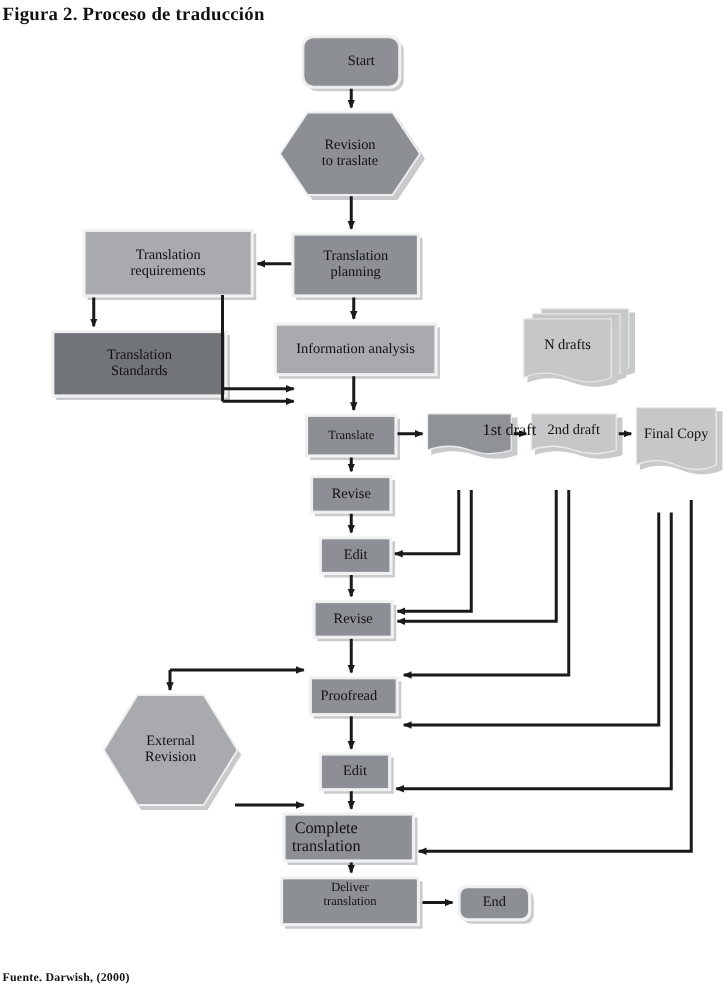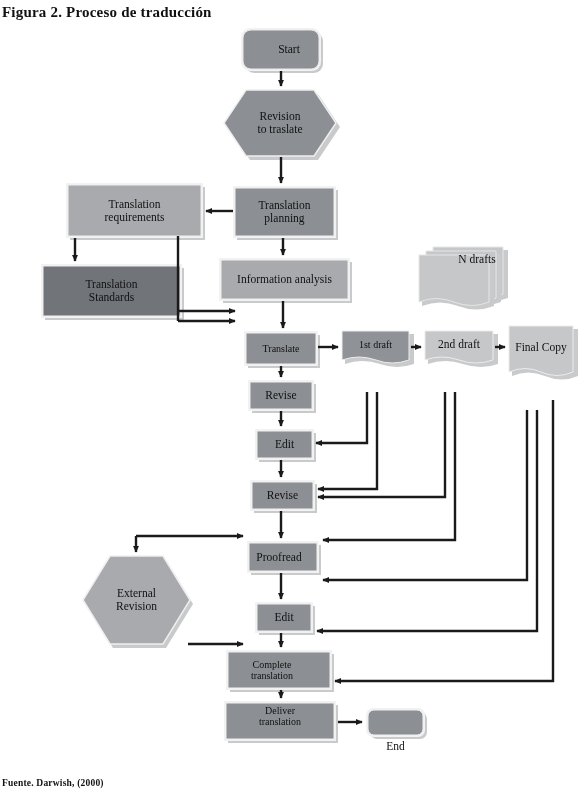--- a/index.html
+++ b/index.html
@@ -258,27 +258,27 @@
 
 <div class="node-label" style="left:252px;top:482px;width:61px;height:27px;font-size:11.5px;">Revise</div>
 
 <div class="node-label" style="left:249px;top:543px;width:60px;height:28px;font-size:11.5px;">Proofread</div>
 
 <div class="node-label" style="left:85px;top:558px;width:103px;height:84px;font-size:11.5px;white-space:pre-line;">External
 Revision</div>
 
 <div class="node-label" style="left:257px;top:604px;width:54px;height:27px;font-size:11.5px;">Edit</div>
 
-<div class="node-label" style="left:221px;top:652px;width:102px;height:36px;font-size:10px;white-space:pre-line;">Complete
+<div class="node-label" style="left:210px;top:652px;width:102px;height:36px;font-size:13px;white-space:pre-line;">Complete
 translation</div>
 
 <div class="node-label" style="left:226px;top:698px;width:108px;height:36px;font-size:10px;white-space:pre-line;">Deliver
 translation</div>
 
-<div class="node-label" style="left:368px;top:710px;width:55px;height:25px;font-size:11.5px;margin-top:24px;">End</div>
-
-<div class="node-label" style="left:419px;top:241px;width:70px;height:36px;font-size:11.5px;margin-left:23px;">N drafts</div>
-
-<div class="node-label" style="left:342px;top:331px;width:67px;height:27px;font-size:10px;">1st draft</div>
+<div class="node-label" style="left:368px;top:710px;width:55px;height:25px;font-size:11.5px;">End</div>
+
+<div class="node-label" style="left:419px;top:258px;width:70px;height:36px;font-size:11.5px;">N drafts</div>
+
+<div class="node-label" style="left:342px;top:331px;width:67px;height:27px;font-size:13px;padding-left:32px;">1st draft</div>
 
 <div class="node-label" style="left:425px;top:331px;width:68px;height:27px;font-size:11.5px;text-align:right;">2nd  draft</div>
 
 <div class="node-label" style="left:509px;top:326px;width:64px;height:42px;font-size:11.5px;">Final Copy</div>
 
 </body></html>

